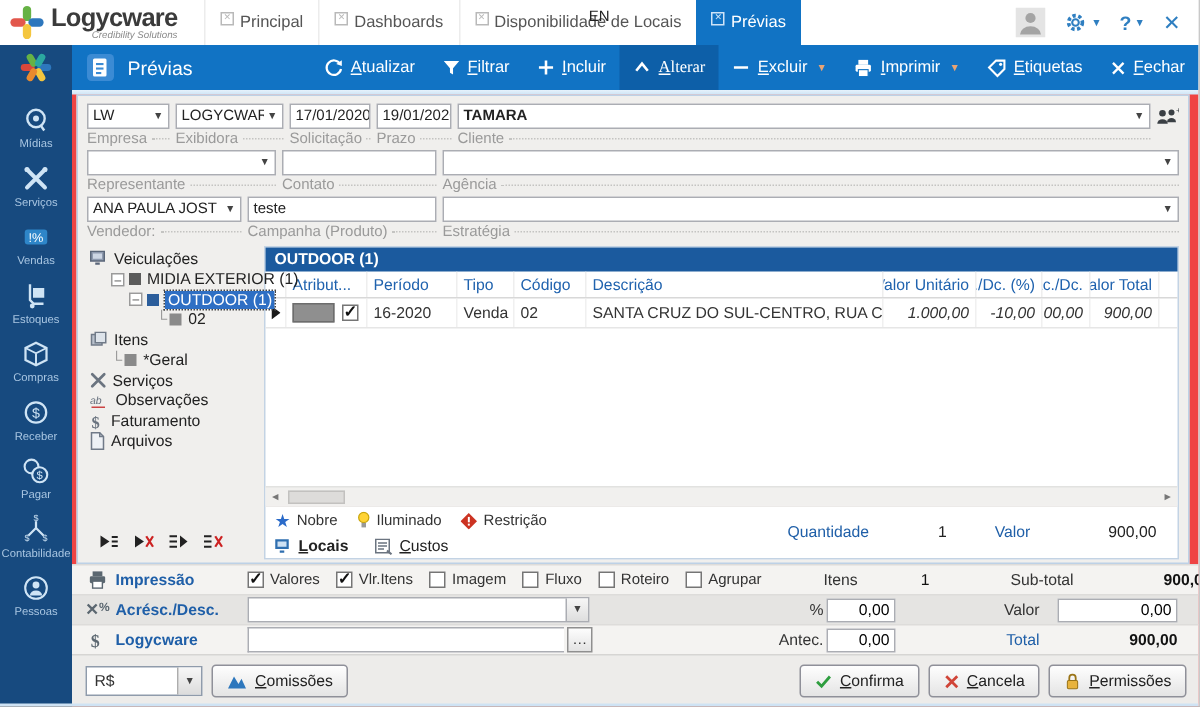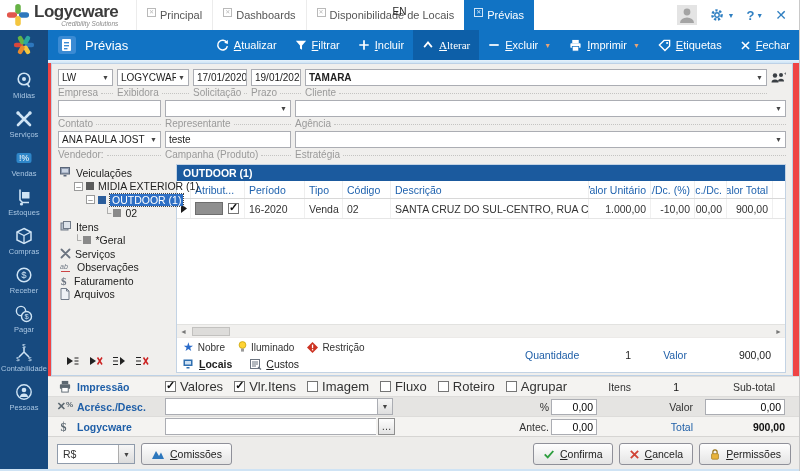--- a/index.html
+++ b/index.html
@@ -77,21 +77,21 @@
   .gtitle { height:16px; background:#1B5A9E; color:#fff; font-weight:bold; font-size:10.5px;
             display:flex; align-items:center; padding-left:6px; flex:none; }
   .ghead, .grow { display:flex; flex:none; overflow:hidden; }
   .ghead { height:18px; border-bottom:1px solid #d8d8d8; }
   .gc { flex:none; padding:2px 4px; font-size:10.5px; color:#1F62AE; border-right:1px solid #eeeeee;
         white-space:nowrap; overflow:hidden; display:flex; align-items:center; }
   .gc.num { justify-content:flex-end; }
   .grow { height:20px; border-bottom:1px solid #e6e6e6; }
   .gd { flex:none; padding:0 4px; font-size:10.5px; color:#333; border-right:1px solid #f0f0f0;
         display:flex; align-items:center; white-space:nowrap; overflow:hidden; }
-  .gd.num { justify-content:flex-end; }
+  .gd.num { justify-content:flex-end;font-style:italic; }
   .thumb { width:28px; height:13px; background:#8f8f8f; border:1px solid #6d6d6d; margin-right:5px; }
   .cb { width:11px; height:11px; border:1px solid #757575; background:#fff; position:relative; flex:none; }
   .cb.on::after { content:"✓"; position:absolute; top:-3px; left:0; font-size:11px; font-weight:bold; color:#111; }
   .gfill { flex:1; }
   .hscroll { height:13px; flex:none; display:flex; background:#f1f0ee; border-top:1px solid #e2e2e0; }
   .harrow { width:13px; height:100%; display:flex; align-items:center; justify-content:center;
             color:#777; font-size:7px; flex:none; }
   .htrack { flex:1; position:relative; }
   .hthumb { position:absolute; left:2px; top:1.5px; width:38px; height:9px; background:#dddcda; border:1px solid #c2c1bf; }
   .gbottom { height:35px; flex:none; display:flex; border-top:1px solid #eceae8; }
@@ -105,21 +105,21 @@
   .gsummary .lbl { color:#1F5FA8; }
   .gsummary .val { color:#222; }
 
   
   .frows { height:60px; flex:none; }
   .frow2 { height:20px; display:flex; align-items:center; padding-left:9px; border-top:1px solid #dddcda; }
   .frow2.a { background:#F4F3F1; } .frow2.b { background:#E5E4E2; } .frow2.c { background:#F4F3F1; }
   .fico { width:16px; display:inline-flex; justify-content:center; margin-right:4px; color:#5b6770; flex:none; }
   .flbl { color:#1F5FA8; font-weight:bold; font-size:10.5px; width:88px; flex:none; }
   .cbgroup { display:flex; gap:11px; align-items:center; }
-  .cbitem { display:flex; gap:4px; align-items:center; font-size:13px; color:#333; }
+  .cbitem { display:flex; gap:4px; align-items:center; font-size:10px; color:#333; }
   .fr-right { margin-left:auto; display:grid; grid-template-columns:64px 48px 96px 92px; align-items:center;
               margin-right:14px; font-size:10.5px; }
   .fr-right > * { justify-self:end; }
   .rlbl { color:#333; } .rlbl.blue { color:#1F5FA8; }
   .rval { color:#111; } .rval.b { font-weight:bold; }
   .rin { height:16px; border:1px solid #ABADB3; background:#fff; text-align:right; font-size:10.5px;
          padding:0 3px; font-family:"Liberation Sans",sans-serif; }
   .rin.w46 { width:46px; } .rin.w80 { width:80px; }
   .combo2 { width:228px; height:17px; background:#fff; border:1px solid #ABADB3; display:flex; align-items:center; }
   .combo2 .btn { margin-left:auto; width:15px; height:100%; border-left:1px solid #ABADB3;
@@ -415,35 +415,35 @@
               <circle cx="5" cy="4.5" r="2.2" fill="#3a3f44"></circle>
               <path d="M1.5 11.5 a3.5 3 0 0 1 7 0 Z" fill="#3a3f44"></path>
               <circle cx="11" cy="4" r="2" fill="#3a3f44"></circle>
               <path d="M8 10.5 a3 2.8 0 0 1 6 0 Z" fill="#3a3f44"></path>
               <text x="14" y="4" font-size="5.5" fill="#3a3f44" font-family="Liberation Sans">+</text>
             </svg>
           </div>
         </div>
 
         <div class="frow">
-          <div class="fg" style="width:103px;">
-            <div class="fld">
-                <span></span>
-              </div>
-            <div class="flabel">
-                <span>Contato</span>
-              </div>
-          </div>
           <div class="fg" style="width:126px;">
             <div class="combo">
               <span></span>
               <span class="arr">▼</span>
             </div>
             <div class="flabel">
                 <span>Representante</span>
+              </div>
+          </div>
+          <div class="fg" style="width:103px;">
+            <div class="fld">
+                <span></span>
+              </div>
+            <div class="flabel">
+                <span>Contato</span>
               </div>
           </div>
           <div class="fg" style="flex:1;">
             <div class="combo">
               <span></span>
               <span class="arr">▼</span>
             </div>
             <div class="flabel">
                 <span>Agência</span>
               </div>

